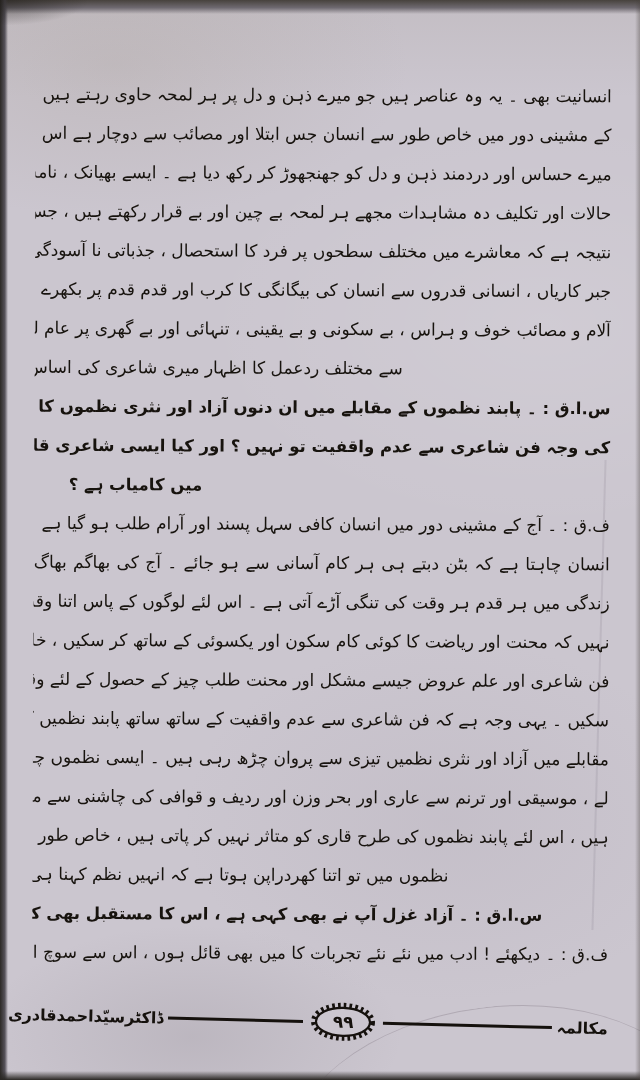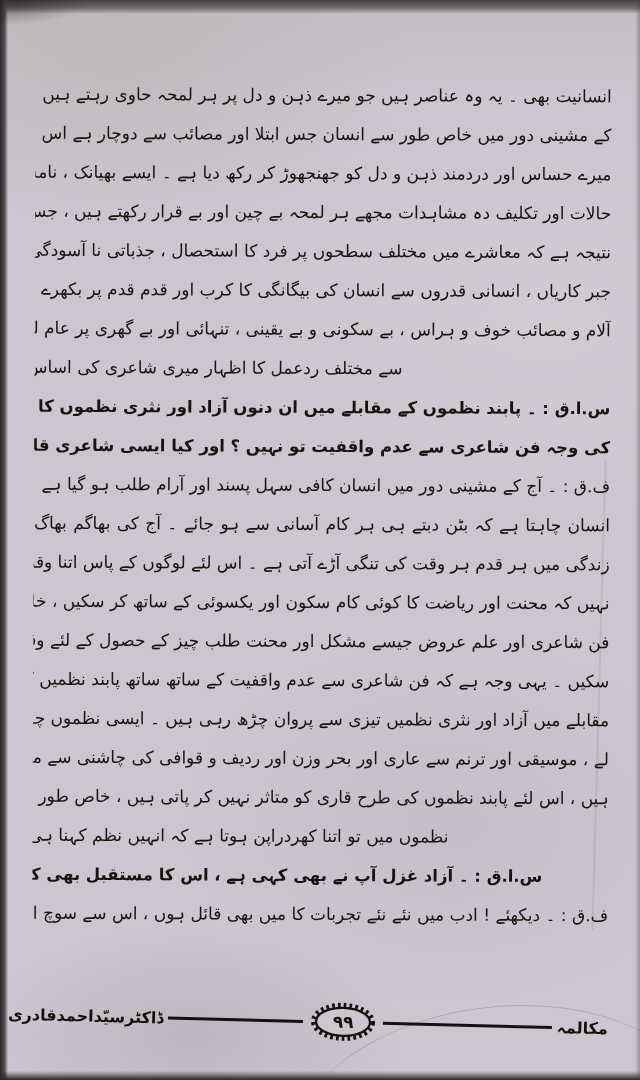--- a/index.html
+++ b/index.html
@@ -68,20 +68,21 @@
     <div class="line">کے مشینی دور میں خاص طور سے انسان جس ابتلا اور مصائب سے دوچار ہے اس نے</div>
     <div class="line">میرے حساس اور دردمند ذہن و دل کو جھنجھوڑ کر رکھ دیا ہے ۔ ایسے بھیانک ، نامساعد</div>
     <div class="line">حالات اور تکلیف دہ مشاہدات مجھے ہر لمحہ بے چین اور بے قرار رکھتے ہیں ، جس کا</div>
     <div class="line">نتیجہ ہے کہ معاشرے میں مختلف سطحوں پر فرد کا استحصال ، جذباتی نا آسودگی ، زندگی کی</div>
     <div class="line">جبر کاریاں ، انسانی قدروں سے انسان کی بیگانگی کا کرب اور قدم قدم پر بکھرے ہوئے</div>
     <div class="line">آلام و مصائب خوف و ہراس ، بے سکونی و بے یقینی ، تنہائی اور بے گھری پر عام لوگوں</div>
     <div class="line end-p1">سے مختلف ردعمل کا اظہار میری شاعری کی اساس بن گیا ہے ۔</div>
 
     <div class="line q">س.ا.ق : ۔ پابند نظموں کے مقابلے میں ان دنوں آزاد اور نثری نظموں کا زیادہ چلن ہے ، اس</div>
     <div class="line q">کی وجہ فن شاعری سے عدم واقفیت تو نہیں ؟ اور کیا ایسی شاعری قاری کو متاثر کرنے</div>
+    <div class="line q end-q1">میں کامیاب ہے ؟</div>
 
     <div class="line">ف.ق : ۔ آج کے مشینی دور میں انسان کافی سہل پسند اور آرام طلب ہو گیا ہے ۔ آج کا</div>
     <div class="line">انسان چاہتا ہے کہ بٹن دبتے ہی ہر کام آسانی سے ہو جائے ۔ آج کی بھاگم بھاگ</div>
     <div class="line">زندگی میں ہر قدم ہر وقت کی تنگی آڑے آتی ہے ۔ اس لئے لوگوں کے پاس اتنا وقت</div>
     <div class="line">نہیں کہ محنت اور ریاضت کا کوئی کام سکون اور یکسوئی کے ساتھ کر سکیں ، خاص طور سے</div>
     <div class="line">فن شاعری اور علم عروض جیسے مشکل اور محنت طلب چیز کے حصول کے لئے وقت نکال</div>
     <div class="line">سکیں ۔ یہی وجہ ہے کہ فن شاعری سے عدم واقفیت کے ساتھ ساتھ پابند نظمیں کے</div>
     <div class="line">مقابلے میں آزاد اور نثری نظمیں تیزی سے پروان چڑھ رہی ہیں ۔ ایسی نظموں چونکہ</div>
     <div class="line">لے ، موسیقی اور ترنم سے عاری اور بحر وزن اور ردیف و قوافی کی چاشنی سے محروم ہوتی</div>
     <div class="line">ہیں ، اس لئے پابند نظموں کی طرح قاری کو متاثر نہیں کر پاتی ہیں ، خاص طور سے نثری</div>

